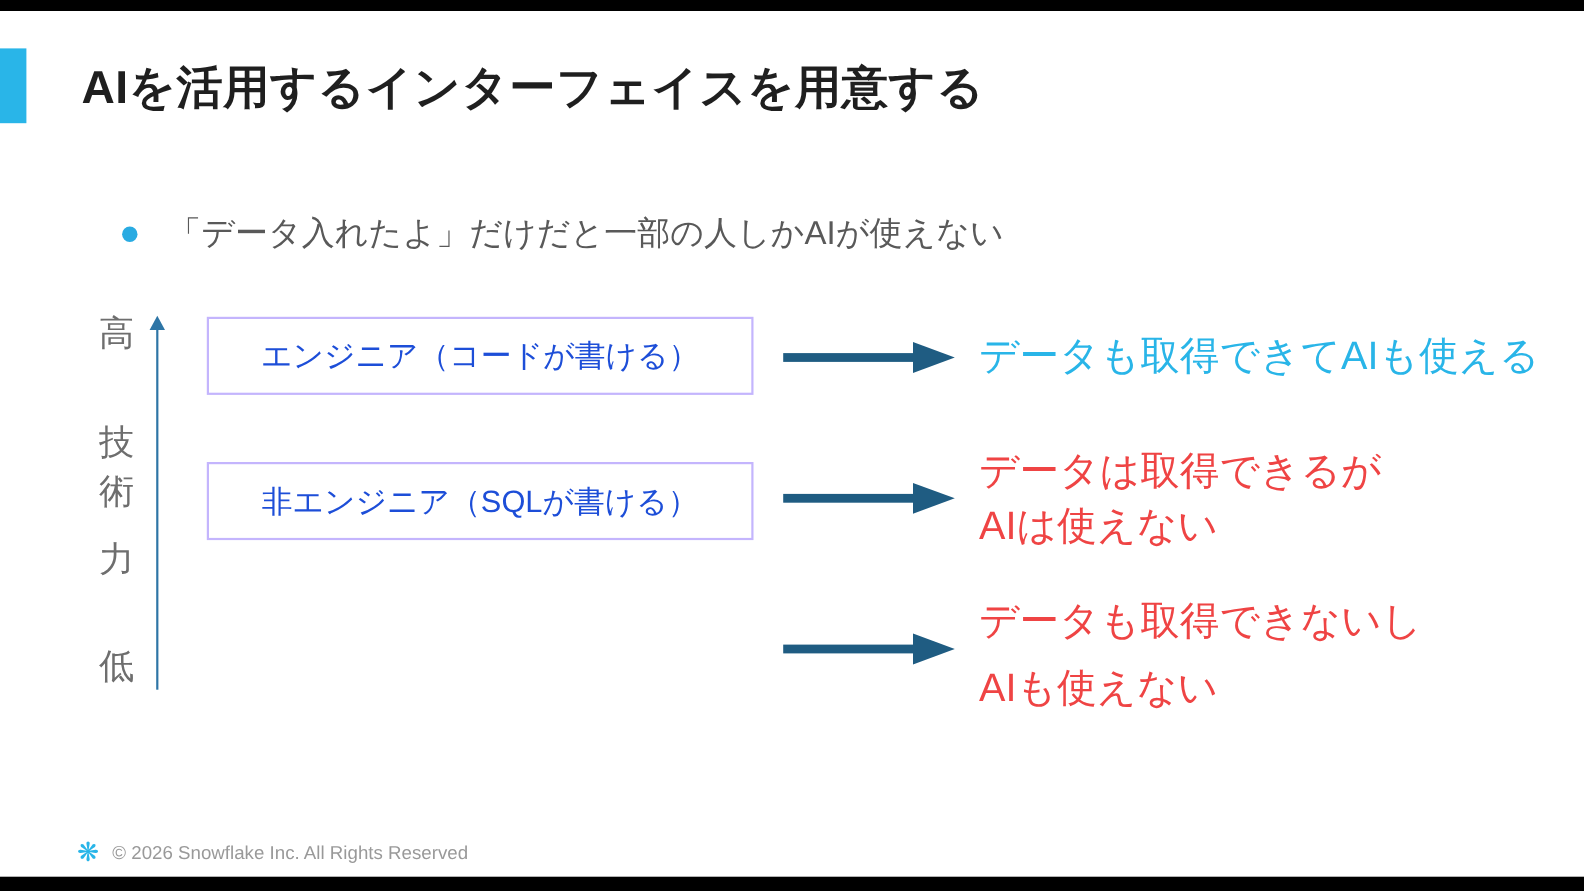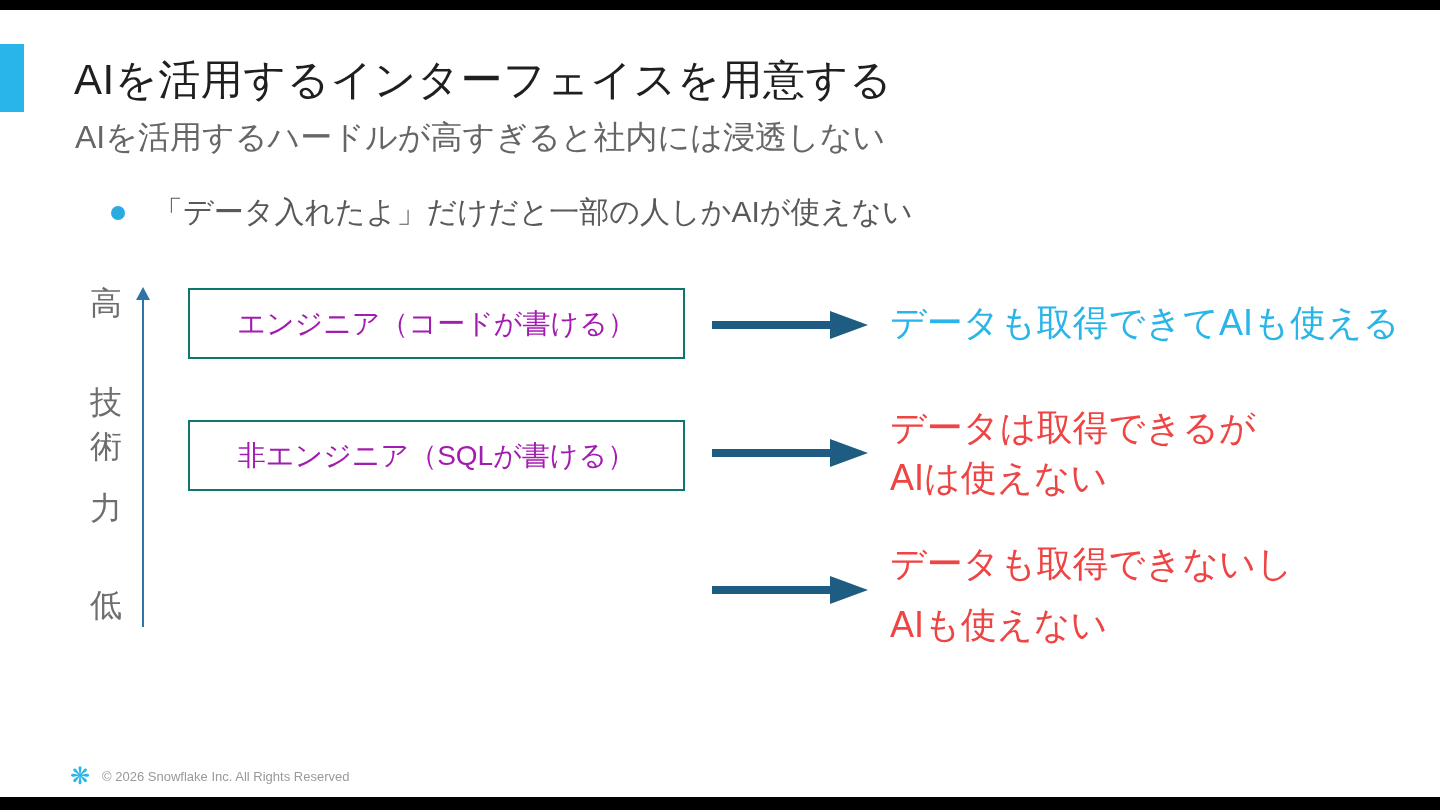--- a/index.html
+++ b/index.html
@@ -6,21 +6,21 @@
   .slide{
     position:relative;width:1440px;height:810px;overflow:hidden;background:#ffffff;
     font-family:"Liberation Sans","DejaVu Sans",sans-serif;
   }
   .bar{position:absolute;left:0;width:1440px;background:#000;}
   .bar.top{top:0;height:10px;}
   .bar.bottom{bottom:0;height:13px;}
   .accent{position:absolute;left:0;top:44px;width:24px;height:68px;background:#29b5e8;}
   .title{
     position:absolute;left:74px;top:52px;margin:0;
-    font-size:42px;font-weight:400;color:#1f1f1f;letter-spacing:0.5px;white-space:nowrap;
+    font-size:42px;font-weight:700;color:#1f1f1f;letter-spacing:0.5px;white-space:nowrap;
   }
   .subtitle{
     position:absolute;left:75px;top:116px;
     font-size:32px;color:#666666;white-space:nowrap;
   }
   .bullet-row{position:absolute;left:111px;top:192px;display:flex;align-items:center;}
   .dot{width:14px;height:14px;border-radius:50%;background:#29abe2;flex:0 0 auto;}
   .bullet-text{margin-left:28px;font-size:30px;color:#595959;white-space:nowrap;}
 
   
@@ -28,23 +28,23 @@
   .axis-line{position:absolute;left:142px;top:298px;width:2px;height:329px;background:#2e75a6;}
   .axis-head{
     position:absolute;left:136px;top:287px;width:0;height:0;
     border-left:7px solid transparent;border-right:7px solid transparent;
     border-bottom:13px solid #2e75a6;
   }
 
   
   .tier-box{
     position:absolute;left:188px;width:497px;height:71px;
-    border:2px solid #0f766e;background:#ffffff;box-sizing:border-box;
+    border:2px solid #c4b5fd;background:#ffffff;box-sizing:border-box;
     display:flex;align-items:center;justify-content:center;
-    font-size:28px;color:#a21caf;white-space:nowrap;
+    font-size:28px;color:#1d4ed8;white-space:nowrap;
   }
   .tier-box.b1{top:288px;}
   .tier-box.b2{top:420px;}
   .tier-box.b3{top:553px;}
 
   
   .arrow{position:absolute;left:712px;width:156px;height:28px;}
   .arrow .shaft{position:absolute;left:0;top:10px;width:120px;height:8px;background:#1f5c82;}
   .arrow .head{
     position:absolute;left:118px;top:0;width:0;height:0;
@@ -61,33 +61,32 @@
   .result-red{color:#ef4444;}
   .r1l1{top:303px;}
   .r2l1{top:408px;}
   .r2l2{top:458px;}
   .r3l1{top:544px;}
   .r3l2{top:594px;margin-top:11px;}
 
   
   .footer{position:absolute;left:70px;top:764px;display:flex;align-items:center;}
   .flake{font-size:24px;color:#29b5e8;line-height:24px;}
-  .copyright{margin-left:12px;font-size:13px;color:#999999;white-space:nowrap;}
+  .copyright{margin-left:12px;font-size:17px;color:#999999;white-space:nowrap;}
 </style>
 </head>
 <body>
 
 <div class="slide">
 
   <div class="bar top"></div>
   <div class="bar bottom"></div>
 
   <div class="accent"></div>
   <h1 class="title">AIを活用するインターフェイスを用意する</h1>
-  <div class="subtitle">AIを活用するハードルが高すぎると社内には浸透しない</div>
 
   <div class="bullet-row">
     <span class="dot"></span>
     <span class="bullet-text">「データ入れたよ」だけだと一部の人しかAIが使えない</span>
   </div>
 
   <div class="axis-char" style="top:282px;">高</div>
   <div class="axis-char" style="top:381px;">技</div>
   <div class="axis-char" style="top:425px;">術</div>
   <div class="axis-char" style="top:487px;">力</div>

